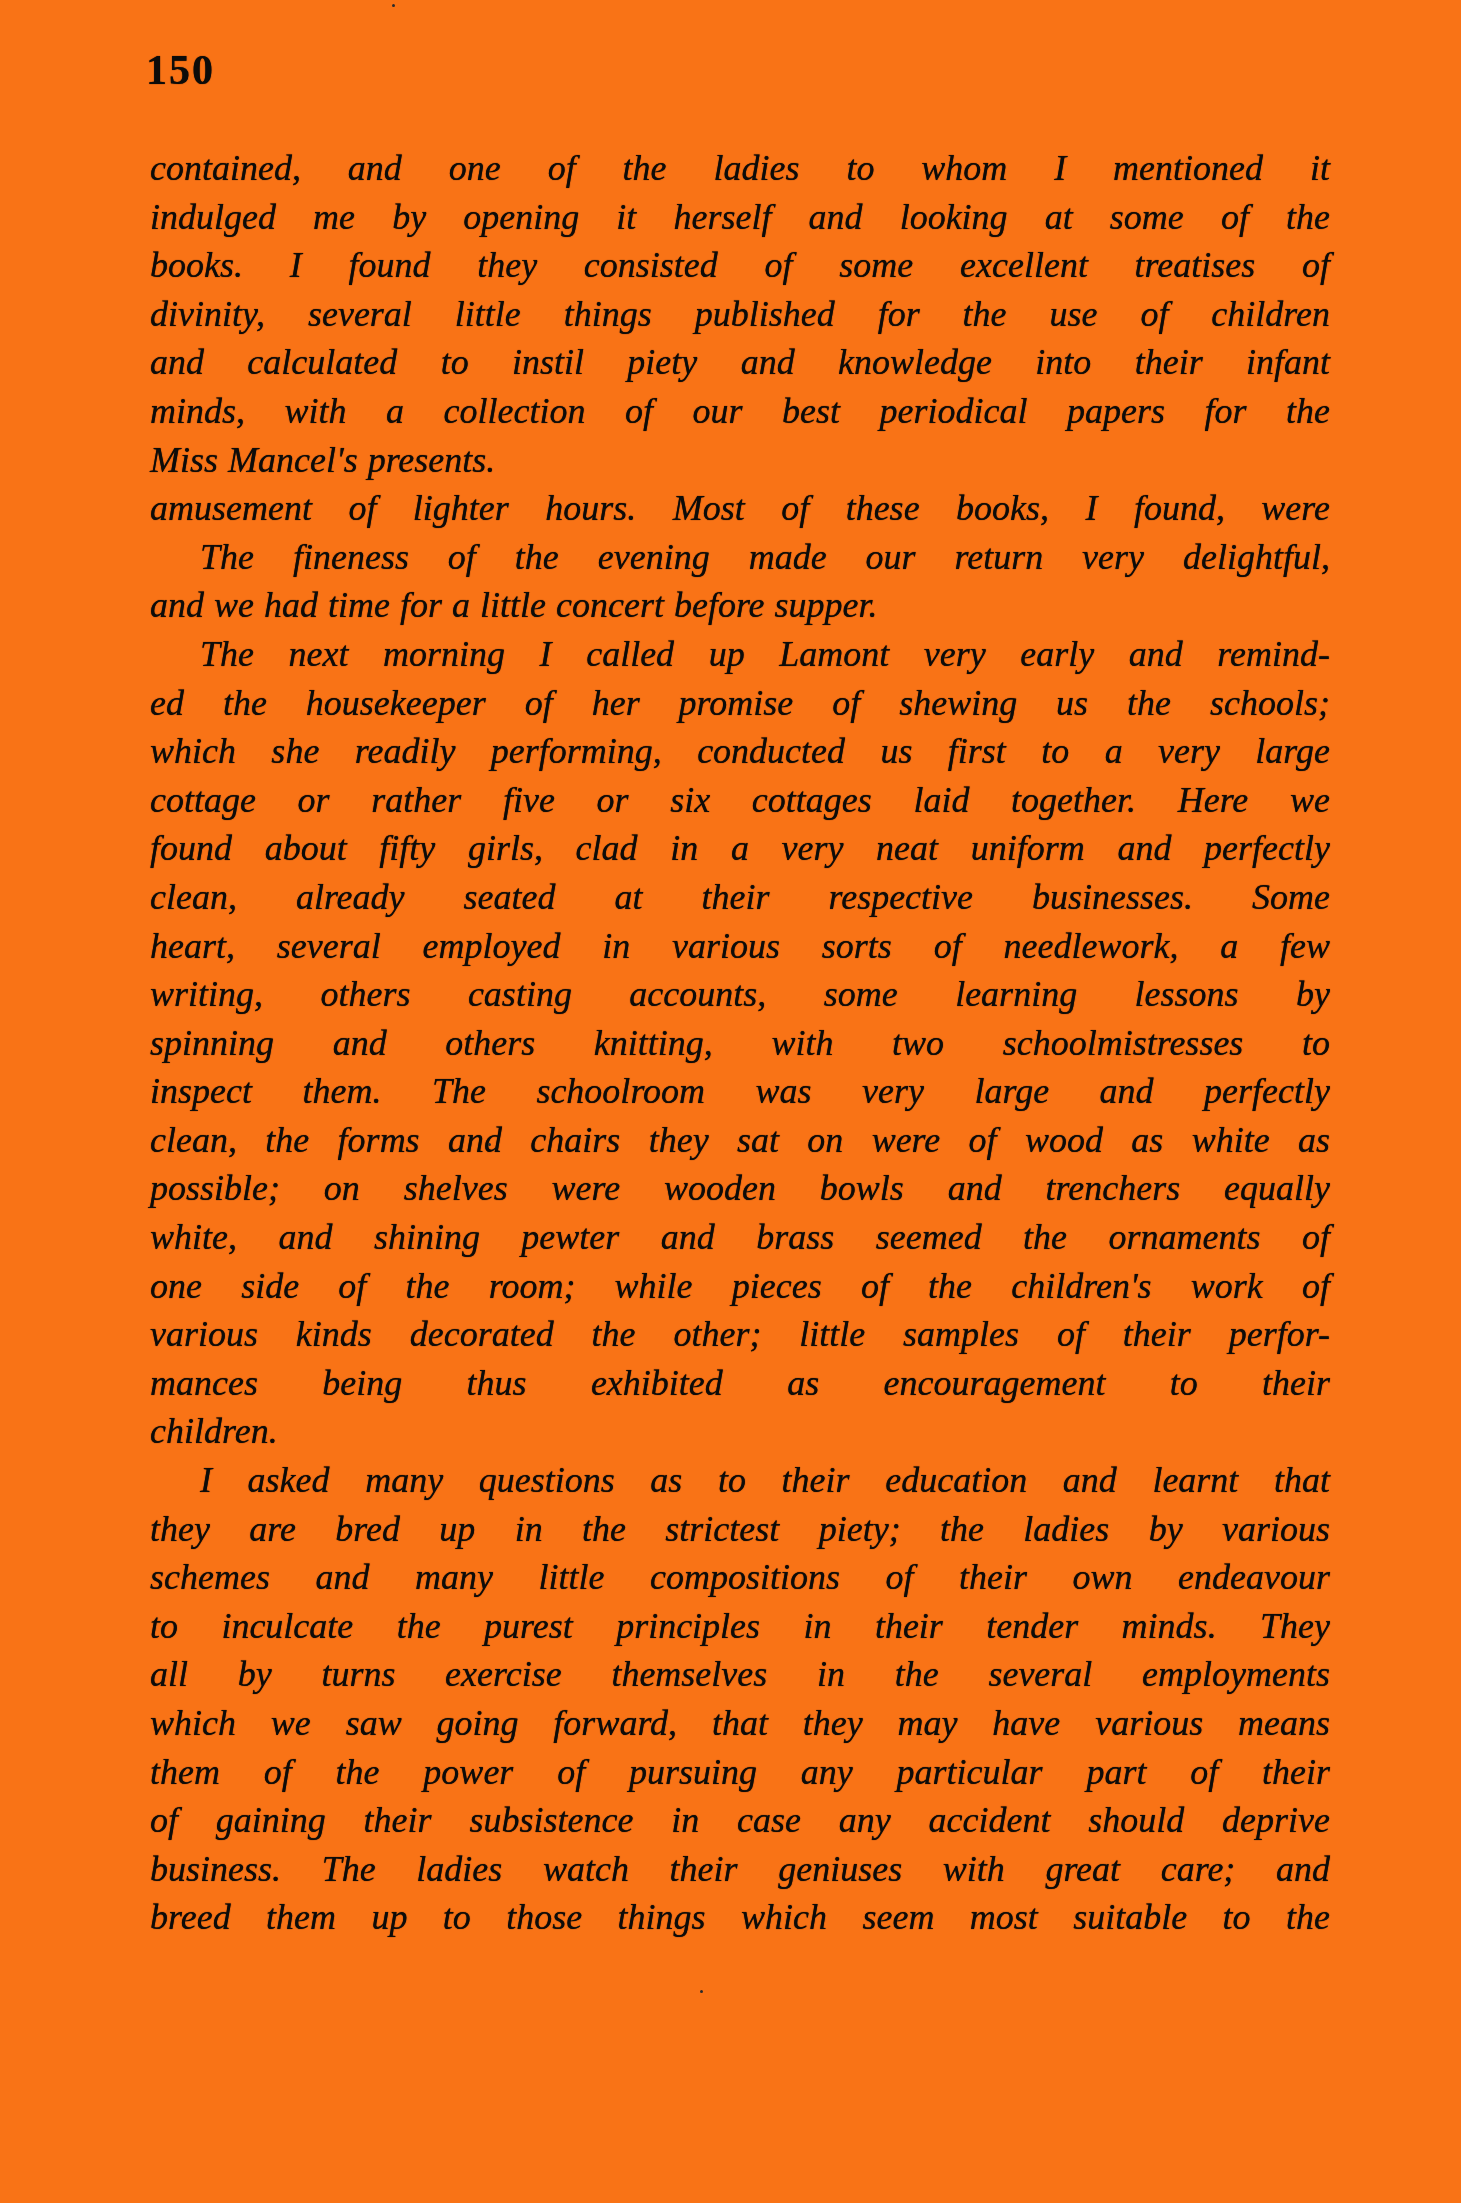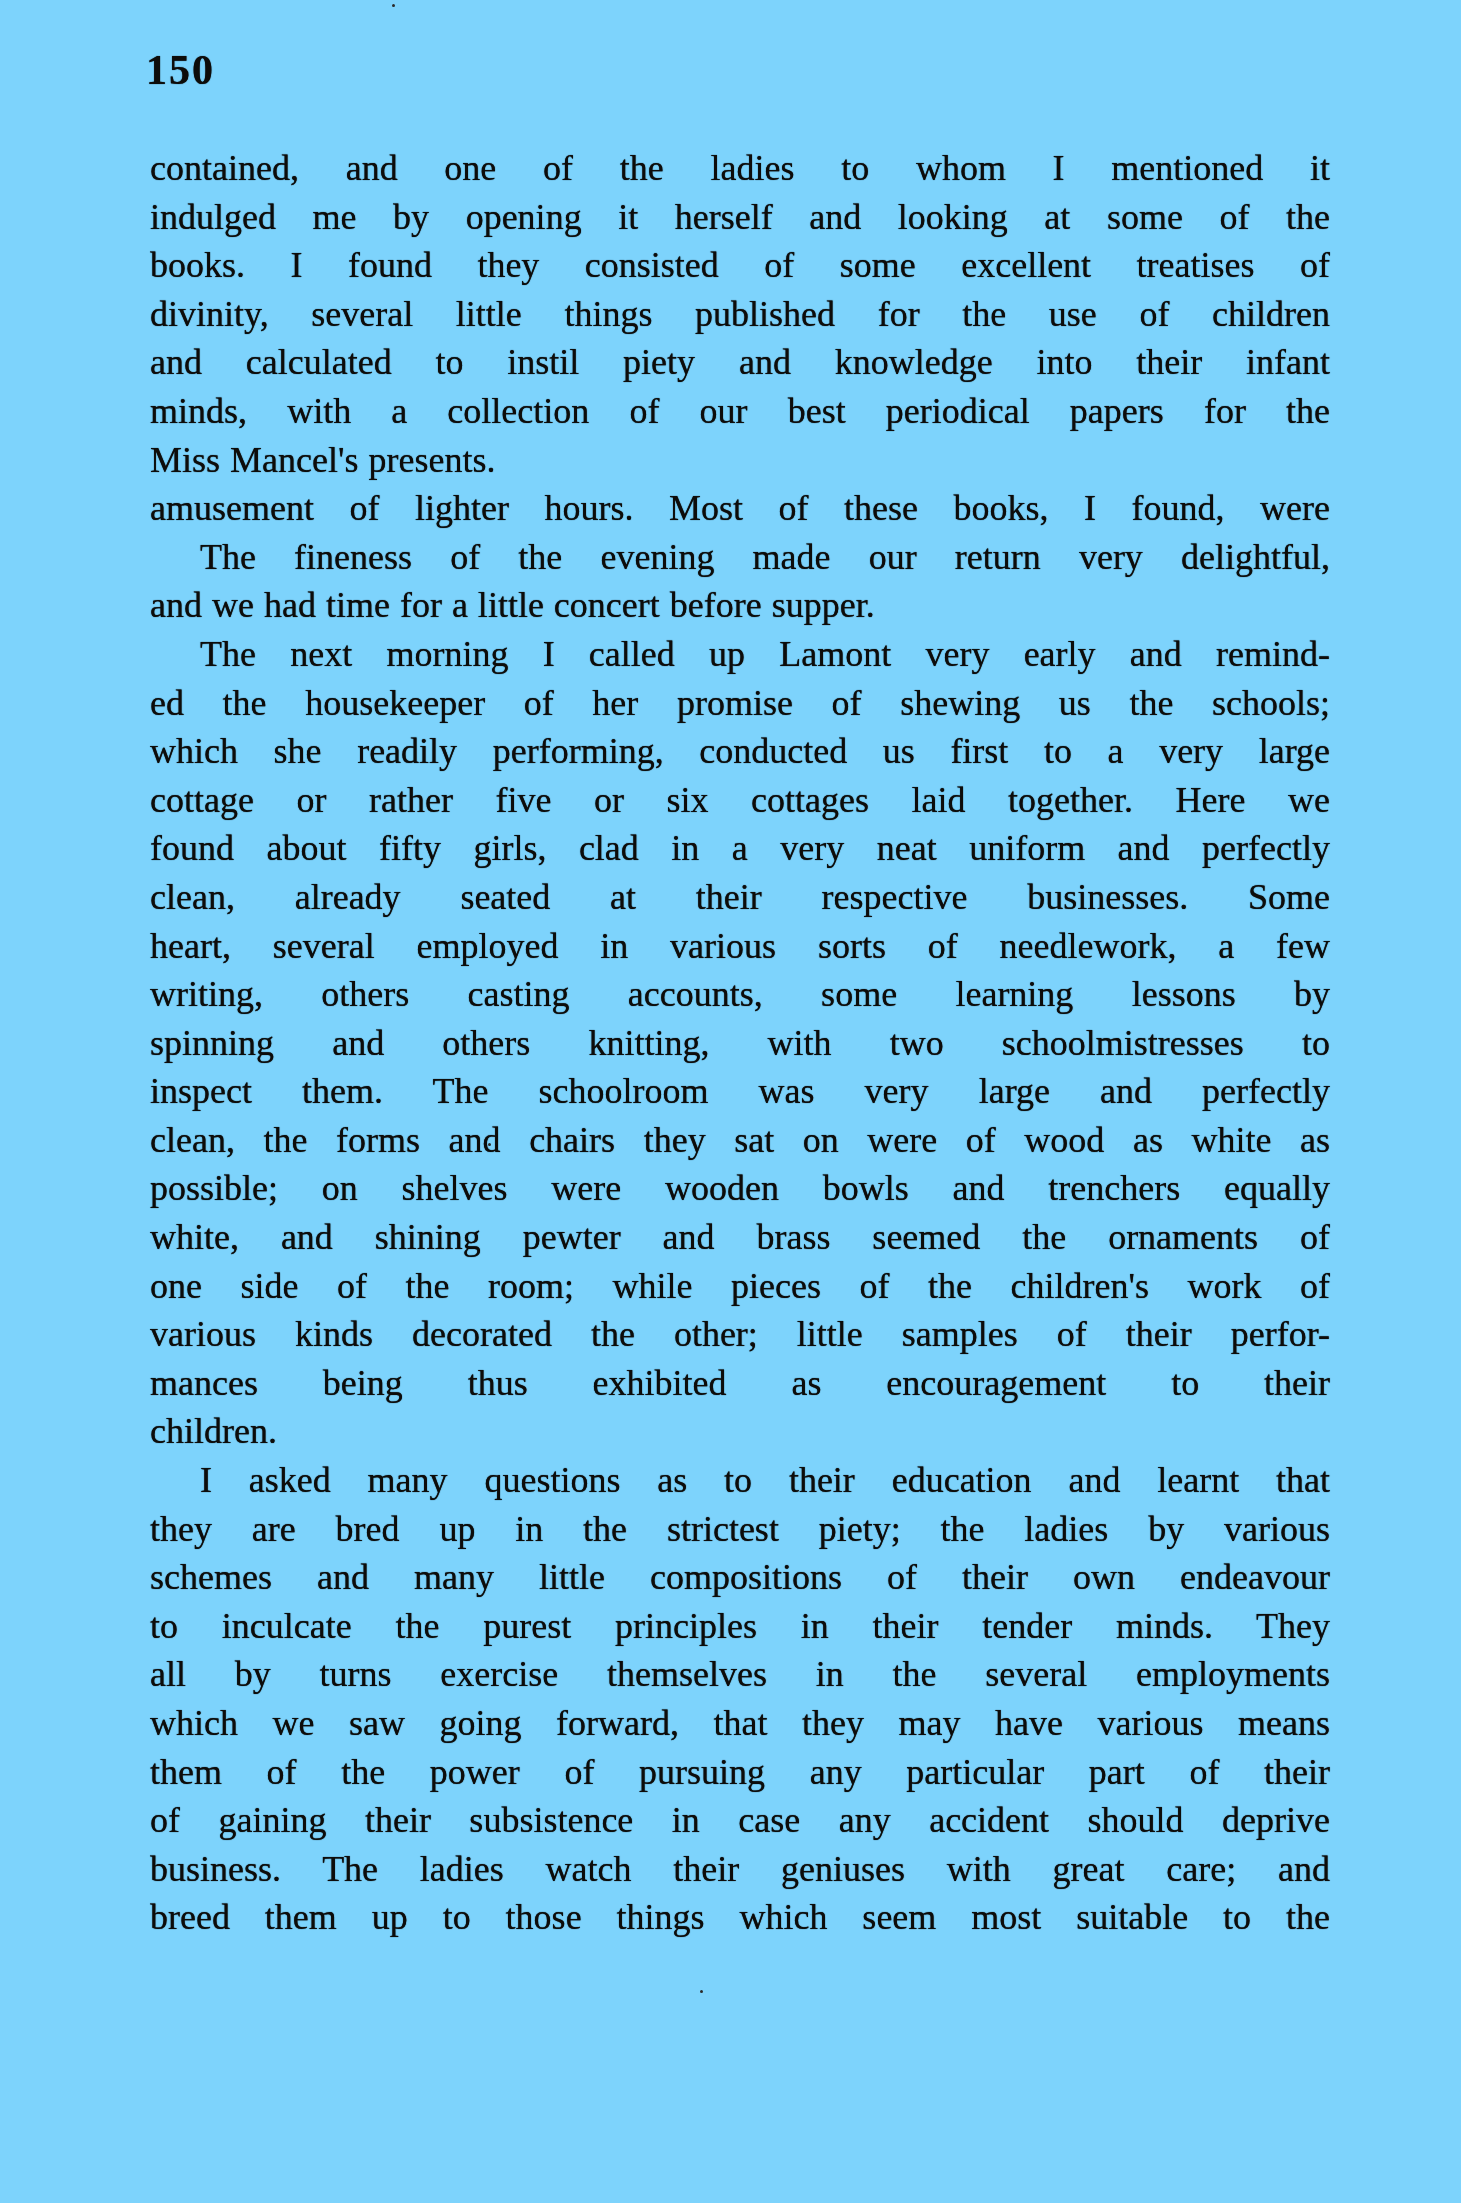--- a/index.html
+++ b/index.html
@@ -10,21 +10,21 @@
     width: 1461px;
     height: 2203px;
     background: #ffffff;
     position: relative;
     overflow: hidden;
     font-family: "Liberation Serif", serif;
   }
   .page {
     position: absolute;
     inset: 0;
-    background: #7dd3fc;
+    background: #f97316;
     color: #0d0c0a;
   }
   .page-number {
     position: absolute;
     left: 146px;
     top: 46px;
     font-size: 42px;
     font-weight: 700;
     letter-spacing: 2px;
     color: #0d0c0a;
@@ -42,20 +42,21 @@
     text-shadow: 0 0 1px rgba(0,0,0,0.9);
   }
   .paragraph {
     margin: 0;
     padding: 0;
   }
   .line {
     text-align: justify;
     text-align-last: justify;
     word-spacing: 1px;
+    font-style: italic;
   }
   .line.indent {
     text-indent: 50px;
   }
   .line.endline {
     text-align-last: left;
   }
   
   .speck {
     position: absolute;

